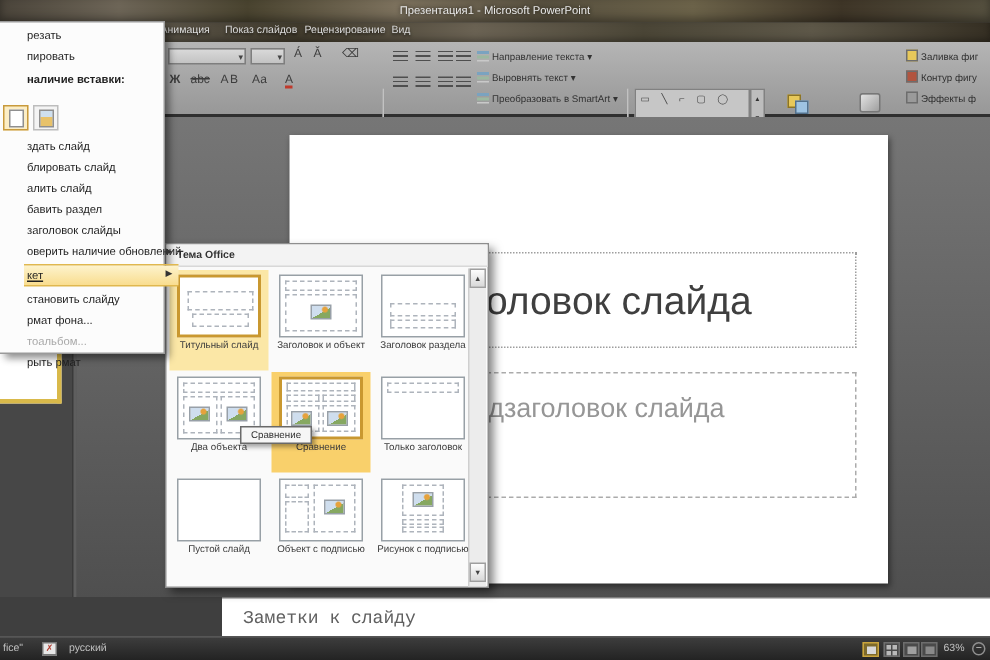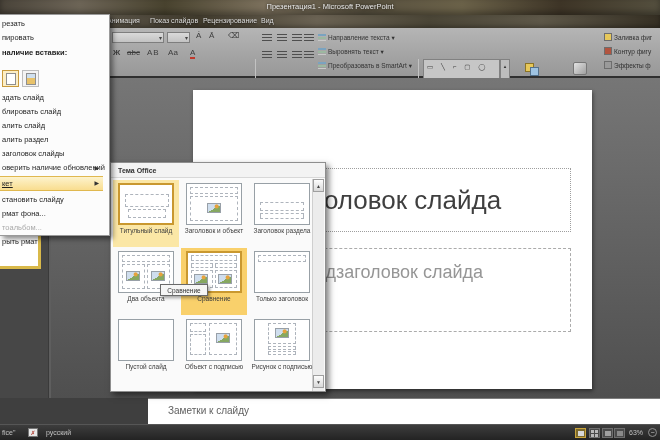--- a/index.html
+++ b/index.html
@@ -60,21 +60,21 @@
   .ph-title { position:absolute; left:22px; top:78px; width:356px; height:64px;
     border:1px dotted #9e9e9e; display:flex; align-items:center; justify-content:center;
     font-size:26px; color:#3f3f3f; }
   .ph-sub { position:absolute; left:22px; top:158px; width:356px; height:84px;
     border:1px dashed #ababab; text-align:center; padding-top:13px;
     font-size:18px; color:#969696; }
 
   
   .menu { position:absolute; left:0; top:14px; width:110px; height:222px; background:#fcfcfc;
     border:1px solid #9a9a9a; border-left:none; box-shadow:3px 3px 5px rgba(0,0,0,.45); z-index:30; }
-  .mi { position:absolute; left:0; width:103px; height:14px; font-size:7.5px; color:#1f1f1f;
+  .mi { position:absolute; left:16px; width:103px; height:14px; font-size:7.5px; color:#1f1f1f;
     line-height:14px; padding-left:2px; white-space:nowrap; }
   .mi.hdr { font-weight:bold; }
   .mi.dis { color:#a9a9a9; }
   .mi.hl { background:linear-gradient(#fdf3cd,#f9dd8f); border-top:1px solid #e0b84f; border-bottom:1px solid #e0b84f; height:15px; line-height:13px;text-decoration:underline; }
   .mi .arrow { position:absolute; right:4px; top:0; font-size:6px; color:#333; }
   .pastebtn { position:absolute; top:55px; width:17px; height:17px; border:1px solid #c89a3c; background:#fceec6; }
   .pastebtn .sheet { position:absolute; left:3px; top:2px; width:10px; height:12px; background:#fff; border:1px solid #8f8f8f; }
   .pastebtn.p2 { border-color:#bdbdbd; background:#f4f4f4; }
   .pastebtn.p2 .sheet { background:linear-gradient(#cfe0ef 40%,#e8c26a 40%); }
 
@@ -96,21 +96,21 @@
   .pic { position:absolute; width:14px; height:10px; border:1px solid #98a0a8;
     background:radial-gradient(circle at 72% 30%, #e6a23c 0 1.5px, rgba(0,0,0,0) 2.5px),
                linear-gradient(150deg,#cfdeee 55%,#86a861 55%); }
   .tooltip { position:absolute; left:160px; top:284px; width:48px; height:12px; background:#f6f6f6;
     border:1px solid #6a6a6a; box-shadow:2px 2px 3px rgba(0,0,0,.35); z-index:40;
     font-size:6.5px; color:#333; text-align:center; line-height:11px; }
 
   
   .notesdark { position:absolute; left:0; top:398px; width:148px; height:26px; background:#3f3f3f; }
   .notes { position:absolute; left:148px; top:398px; width:512px; height:26px; background:#fff; border-top:1px solid #7e7e7e; }
-  .notes span { position:absolute; left:20px; top:6px; font-size:10px; color:#5f5f5f; }
+  .notes span { position:absolute; left:14px; top:6px; font-size:12px; color:#5f5f5f;font-family:Liberation Mono, monospace; }
   .statusbar { position:absolute; left:0; top:424px; width:660px; height:16px;
     background:linear-gradient(#3d3d3d,#232323); border-top:1px solid #565656; font-size:7px; color:#c0c0c0; }
   .sbitem { position:absolute; top:4px; }
   .spell { position:absolute; left:28px; top:3px; width:10px; height:9px; background:#e8e8e8; border:1px solid #777;
     font-size:6px; color:#b03a2e; text-align:center; line-height:8px; }
   .vicon { position:absolute; top:3px; width:11px; height:10px; border:1px solid #6e6e6e; background:#4a4a4a; }
   .vicon.active { border:1px solid #caa53d; background:#7d6a2c; }
   .vicon .inner { position:absolute; left:2px; top:2px; width:6px; height:5px; background:#d8d8d8; }
   .vicon.sorter { background:
       linear-gradient(#b9b9b9,#b9b9b9) 1px 1px/3px 3px no-repeat,
@@ -294,21 +294,21 @@
     <div class="mi hdr" style="top:31px">наличие вставки:</div>
     <div class="pastebtn" style="left:2px">
         <div class="sheet"></div>
       </div>
     <div class="pastebtn p2" style="left:22px">
         <div class="sheet"></div>
       </div>
     <div class="mi" style="top:76px">здать слайд</div>
     <div class="mi" style="top:90px">блировать слайд</div>
     <div class="mi" style="top:104px">алить слайд</div>
-    <div class="mi" style="top:118px">алить раздел</div>
+    <div class="mi" style="top:118px">бавить раздел</div>
     <div class="mi" style="top:132px">заголовок слайды</div>
     <div class="mi" style="top:146px"><span>оверить наличие обновлений</span><span class="arrow">▶</span></div>
     <div class="mi hl" style="top:161px"><span>кет</span><span class="arrow">▶</span></div>
     <div class="mi" style="top:178px">становить слайду</div>
     <div class="mi" style="top:192px">рмат фона...</div>
     <div class="mi dis" style="top:206px">тоальбом...</div>
     <div class="mi" style="top:220px">рыть рмат</div>
   </div>
 
   <div class="notesdark"></div>

